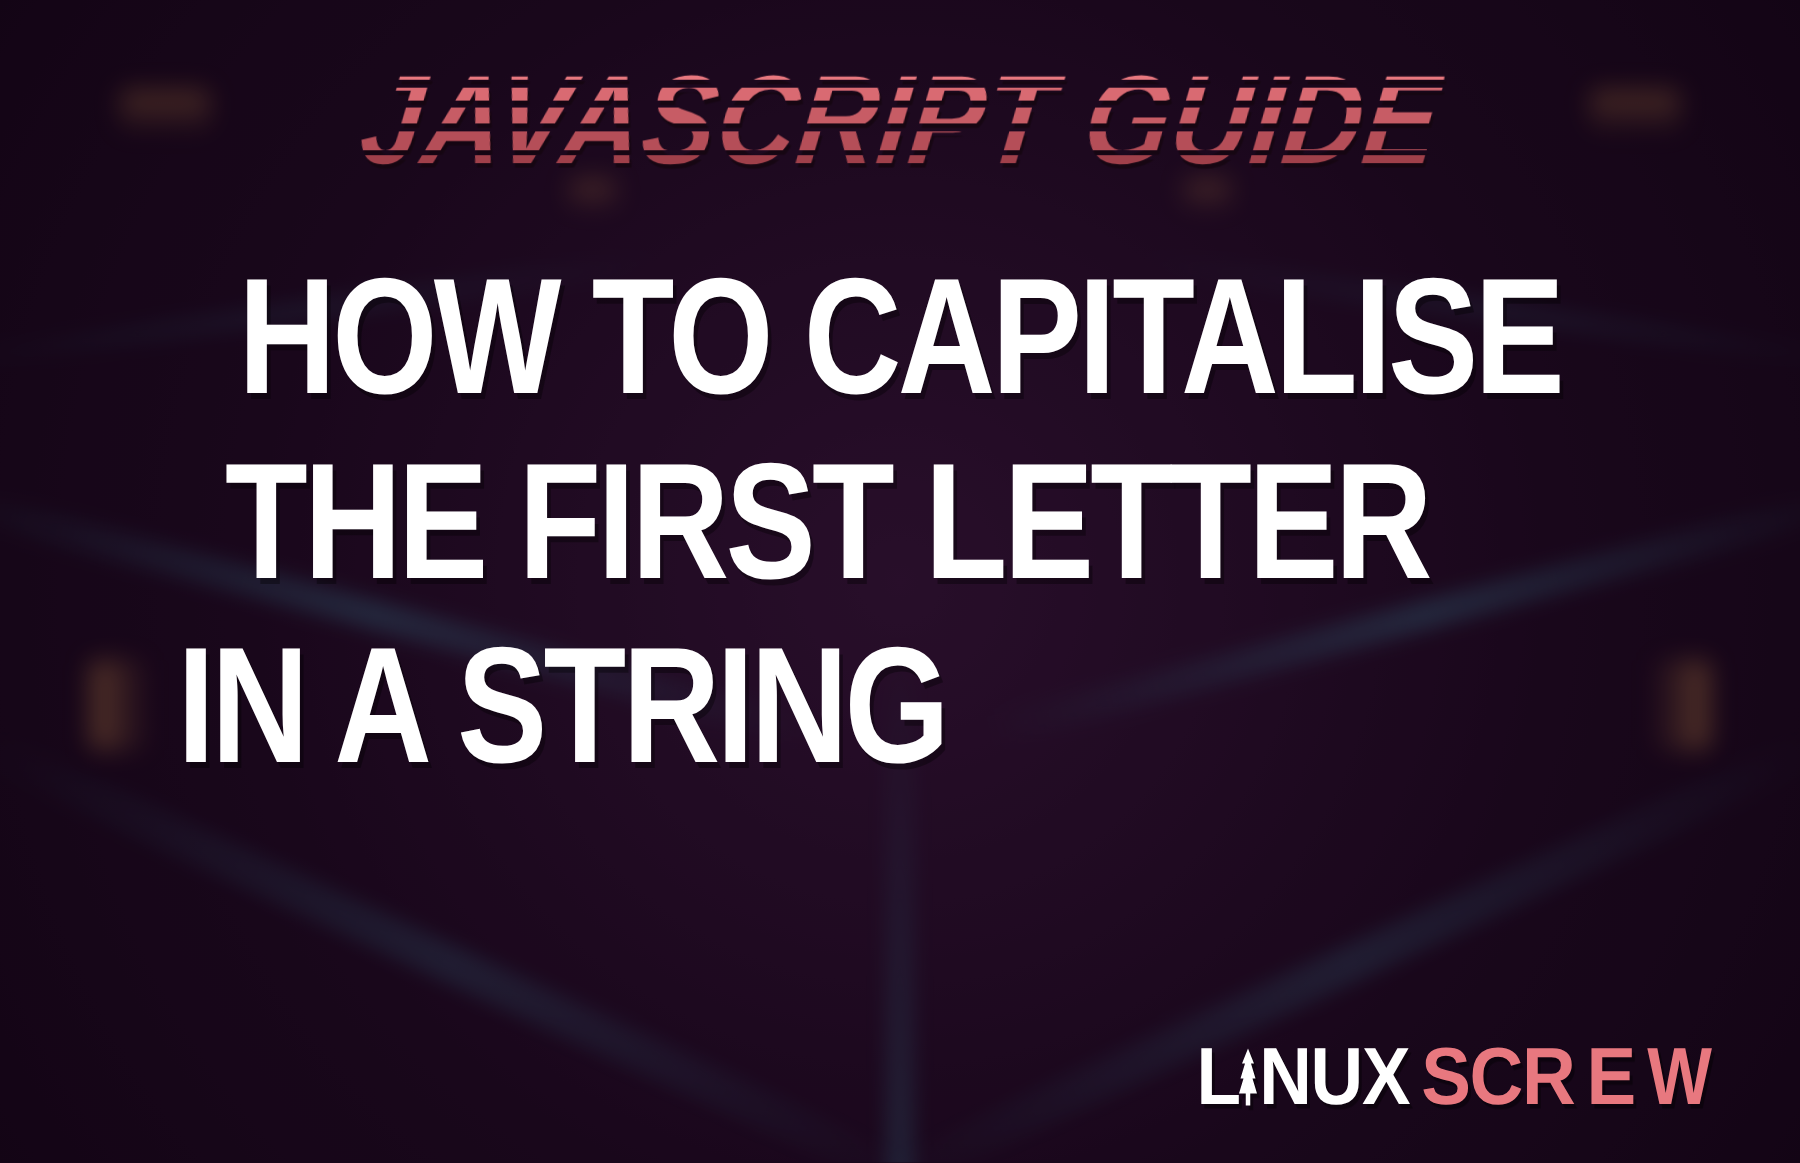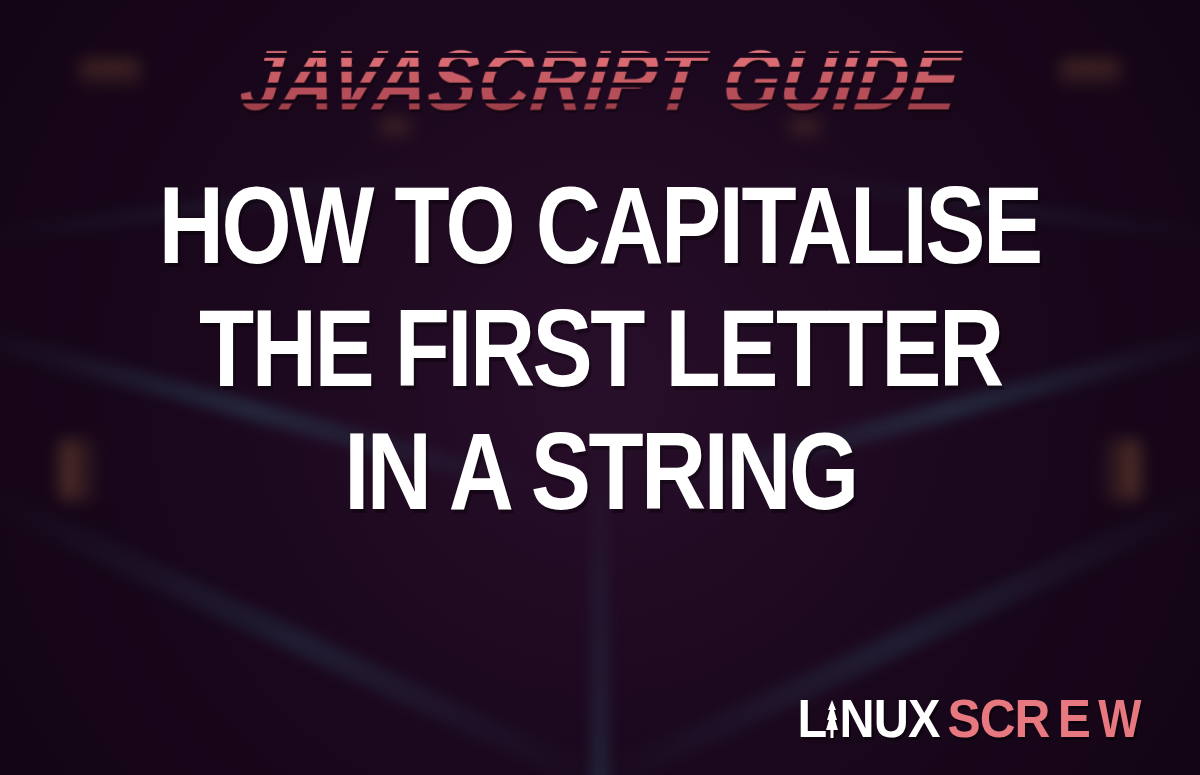--- a/index.html
+++ b/index.html
@@ -101,21 +101,21 @@
       -webkit-background-clip: text;
       background-clip: text;
       white-space: nowrap;
       filter: drop-shadow(2px 3px 0px rgba(20, 5, 15, 0.8));
     }
 
     
     .title-block {
       display: flex;
       flex-direction: column;
-      align-items: center;
+      align-items: flex-start;
       gap: 0;
       margin-top: 34px;
     }
 
     .title-line {
       color: #ffffff;
       font-family: 'Arial Black', Arial, sans-serif;
       font-weight: 900;
       font-size: 110px;
       line-height: 1.12;

